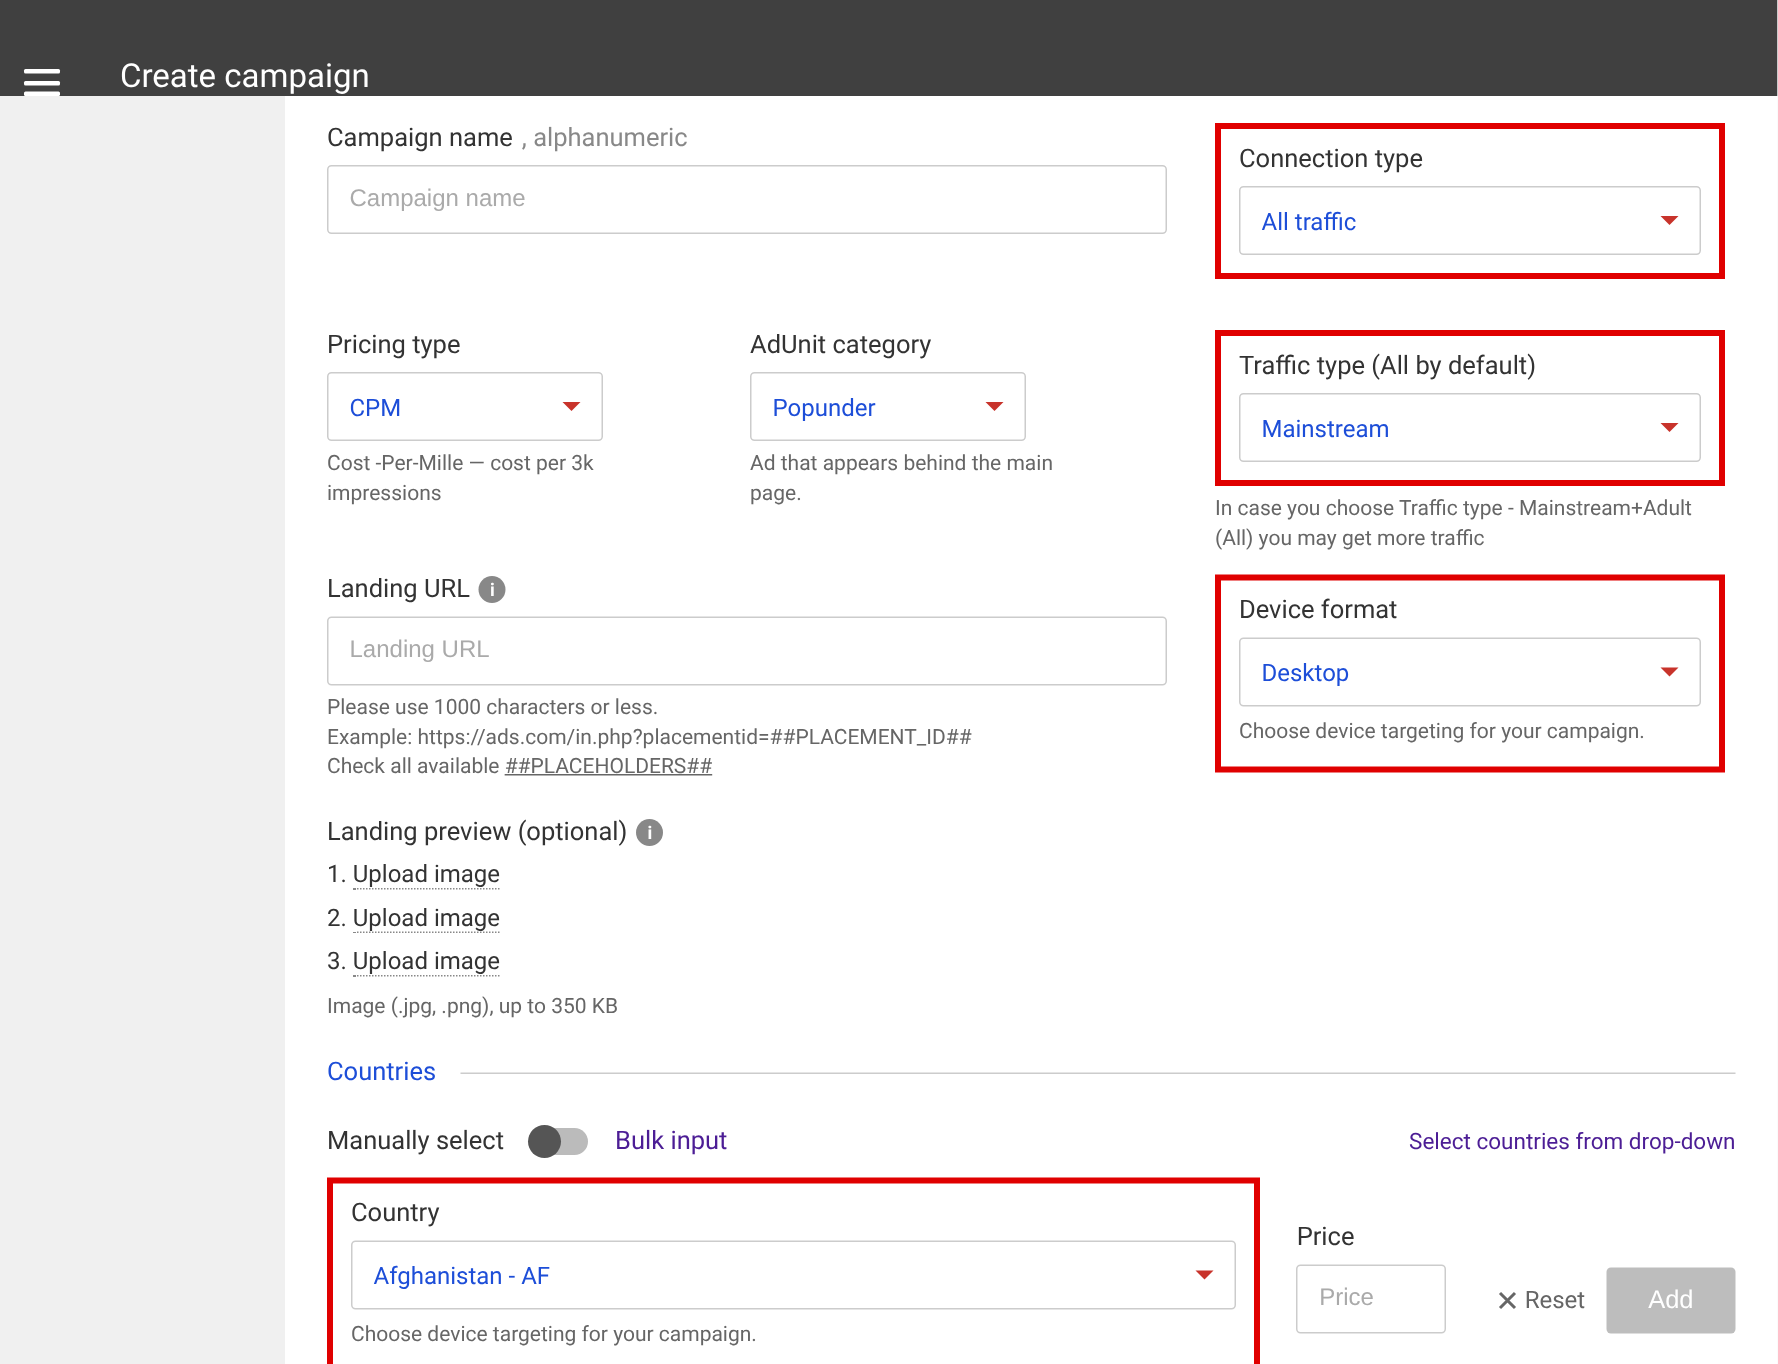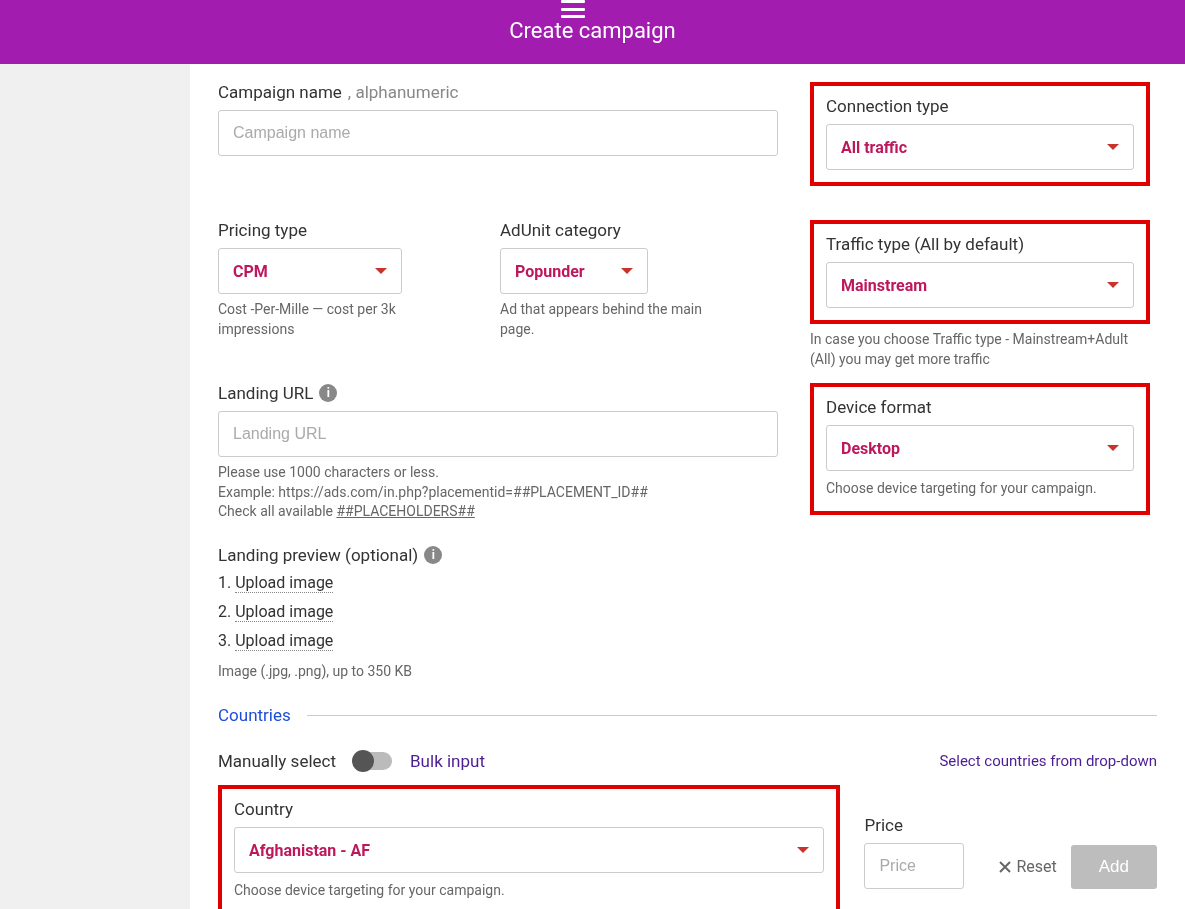--- a/index.html
+++ b/index.html
@@ -1,30 +1,30 @@
 <!DOCTYPE html>
 <html><head>
 <meta charset="utf-8">
 <style>
 * { box-sizing: border-box; margin: 0; padding: 0; }
 body { font-family: -apple-system, BlinkMacSystemFont, "Segoe UI", Roboto, sans-serif; background: #f5f5f5; color: #333; }
-.header { background: #a21caf; color: #fff; height: 64px; display: flex; align-items: center; padding: 0 16px; flex-direction: column; }
+.header { background: #404040; color: #fff; height: 64px; display: flex; align-items: flex-end; padding: 0 16px; }
 .hamburger { width: 24px; height: 18px; display: flex; flex-direction: column; justify-content: space-between; cursor: pointer; margin-right: 40px; }
 .hamburger span { display: block; height: 3px; background: #fff; border-radius: 1px; }
 .header-title { font-size: 22px; font-weight: 400; }
 .page { display: flex; }
 .sidebar-space { width: 190px; background: #f0f0f0; min-height: 845px; position: relative; }
 .chevron-up { position: absolute; bottom: 12px; left: 50%; transform: translateX(-50%); color: #888; cursor: pointer; }
 .content { flex: 1; background: #fff; padding: 18px 28px 20px 28px; max-width: 995px; }
 .field-label { font-size: 17px; color: #333; margin-bottom: 8px; display: flex; align-items: center; gap: 6px; }
 .field-label .hint { color: #888; }
 .input, .select { width: 100%; height: 46px; border: 1px solid #ccc; border-radius: 3px; padding: 0 14px; font-size: 16px; color: #333; background: #fff; }
 .input::placeholder { color: #aaa; }
 .select { display: flex; align-items: center; justify-content: space-between; cursor: pointer; position: relative; }
-.select-value { color: #be185d; font-weight: bold; }
+.select-value { color: #1d4ed8; }
 .caret { width: 0; height: 0; border-left: 6px solid transparent; border-right: 6px solid transparent; border-top: 6px solid #c8332b; }
 .helper { font-size: 14px; color: #666; margin-top: 6px; line-height: 1.4; }
 .helper a { color: #666; }
 .highlight-box { border: 4px solid #e00000; padding: 10px 12px 12px 12px; margin-bottom: 16px; position: relative; }
 .highlight-num { position: absolute; color: #e00000; font-weight: 700; font-size: 22px; pointer-events: none; }
 .info-icon { display: inline-flex; align-items: center; justify-content: center; width: 18px; height: 18px; border-radius: 50%; background: #888; color: #fff; font-size: 12px; font-weight: 700; font-style: normal; }
 .upload-list { list-style: none; margin: 6px 0 12px 0; }
 .upload-list li { font-size: 16px; color: #333; margin-bottom: 10px; }
 .upload-list a { color: #333; text-decoration: none; border-bottom: 1px dotted #888; }
 .section-title { font-size: 17px; color: #1d4ed8; margin: 24px 0 4px 0; display: flex; align-items: center; gap: 16px; }
@@ -36,21 +36,21 @@
 .country-row { display: flex; gap: 24px; align-items: flex-end; }
 .country-col { flex: 1; }
 .price-col { width: 110px; }
 .actions { display: flex; align-items: center; gap: 14px; padding-bottom: 6px; }
 .reset-btn { display: flex; align-items: center; gap: 4px; color: #666; cursor: pointer; font-size: 16px; }
 .add-btn { background: #bdbdbd; color: #fff; border: none; border-radius: 3px; padding: 12px 28px; font-size: 17px; cursor: pointer; }
 .left-block { width: 560px; }
 .right-block { width: 340px; }
 .two-col { display: flex; gap: 32px; }
 .pricing-select { width: 184px; }
-.adunit-select { width: 148px; }
+.adunit-select { width: 184px; }
 .hl4 { border: 4px solid #e00000; padding: 10px 12px 12px 12px; position: relative; }
 </style>
 </head>
 <body>
 
 <div class="header">
   <div class="hamburger">
     <span></span>
       <span></span>
       <span></span>

